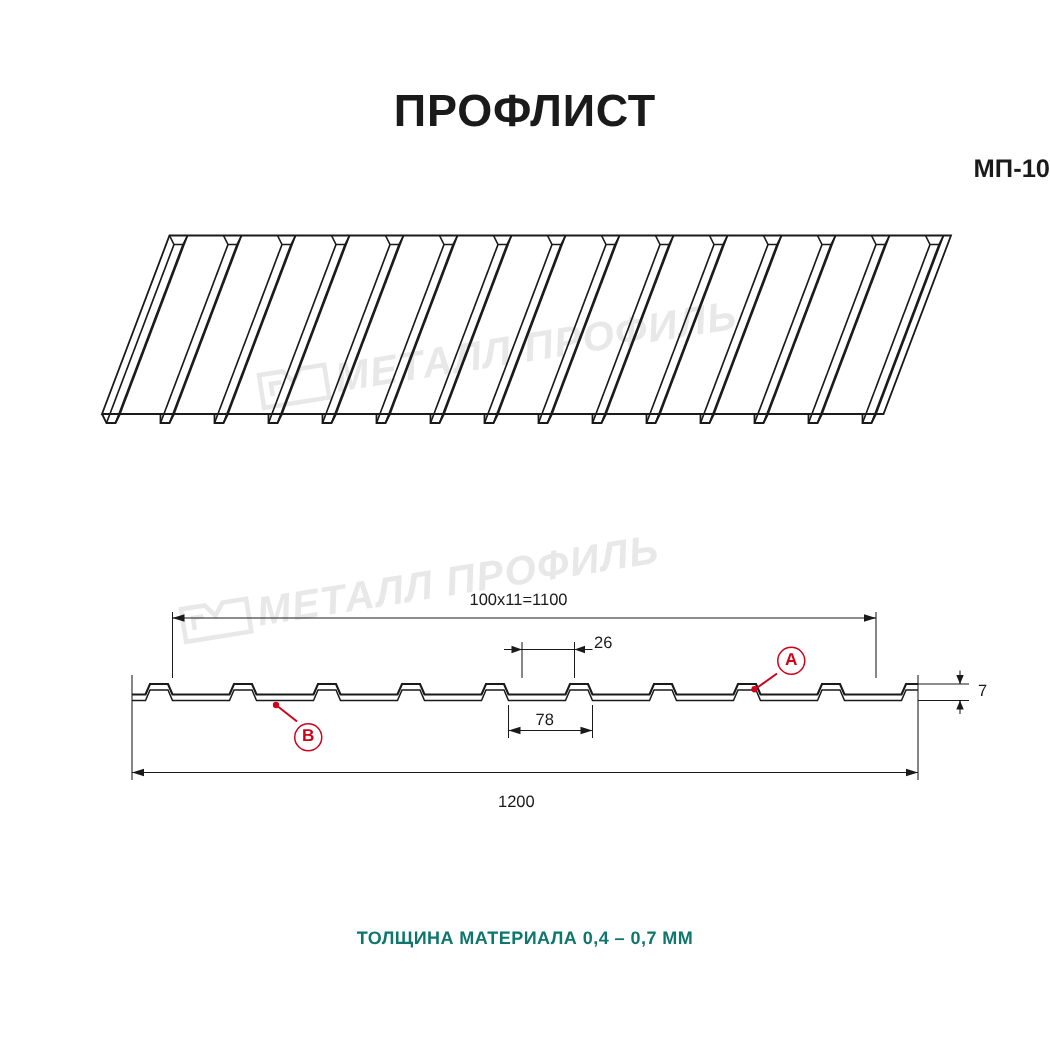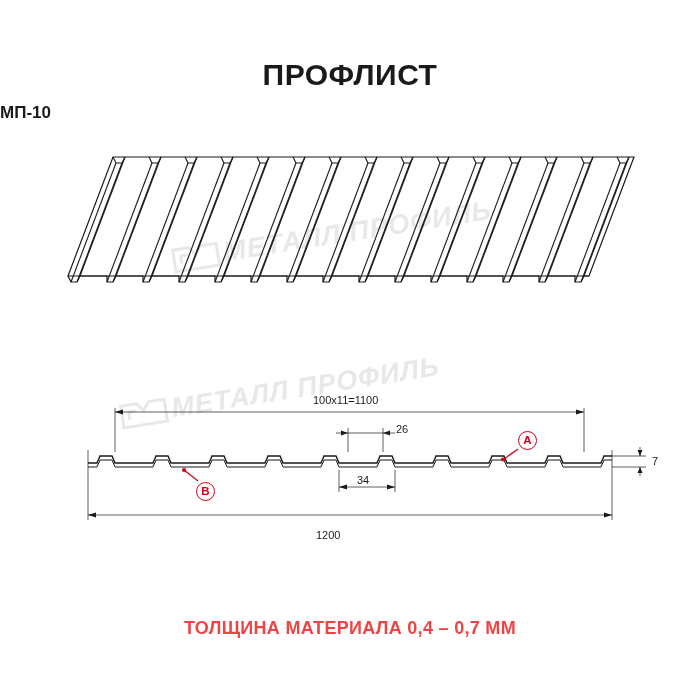--- a/index.html
+++ b/index.html
@@ -29,35 +29,35 @@
     font-size: 30px;
     font-weight: bold;
     letter-spacing: 0.5px;
     color: #1a1a1a;
   }
   .subtitle {
     position: absolute;
     top: 103px;
     left: 0;
     width: 700px;
-    text-align: left;
+    text-align: right;
     font-size: 17px;
     font-weight: bold;
     color: #1a1a1a;
   }
   .footer-note {
     position: absolute;
     top: 618px;
     left: 0;
     width: 700px;
     text-align: center;
-    font-size: 18px;
+    font-size: 12px;
     font-weight: bold;
     letter-spacing: 0.3px;
-    color: #ef4444;
+    color: #0f766e;
   }
   .drawing {
     position: absolute;
     top: 0;
     left: 0;
     width: 700px;
     height: 700px;
   }
   .wm {
     position: absolute;
@@ -245,23 +245,23 @@
 
       <g stroke="#d0021b" stroke-width="1.3">
         <path d="M504 459 L518 449"></path>
         <path d="M184 470 L198 481"></path>
       </g>
       <circle cx="503" cy="459.5" r="2.1" fill="#d0021b" stroke="none"></circle>
       <circle cx="184" cy="470" r="2.1" fill="#d0021b" stroke="none"></circle>
     </g>
   </svg>
 
-  <div class="dim-label" style="left: 316px; top: 529px;">1200</div>
+  <div class="dim-label" style="left: 332px; top: 529px;">1200</div>
   <div class="dim-label" style="left: 313px; top: 394px;">100х11=1100</div>
   <div class="dim-label" style="left: 396px; top: 423px;">26</div>
-  <div class="dim-label" style="left: 357px; top: 474px;">34</div>
+  <div class="dim-label" style="left: 357px; top: 474px;">78</div>
   <div class="dim-label" style="left: 652px; top: 455px;">7</div>
 
   <div class="callout" style="left: 518px; top: 431px;">A</div>
   <div class="callout" style="left: 196px; top: 482px;">B</div>
 
   <div class="footer-note">ТОЛЩИНА МАТЕРИАЛА 0,4 – 0,7 ММ</div>
 </div>
 
 </body></html>

